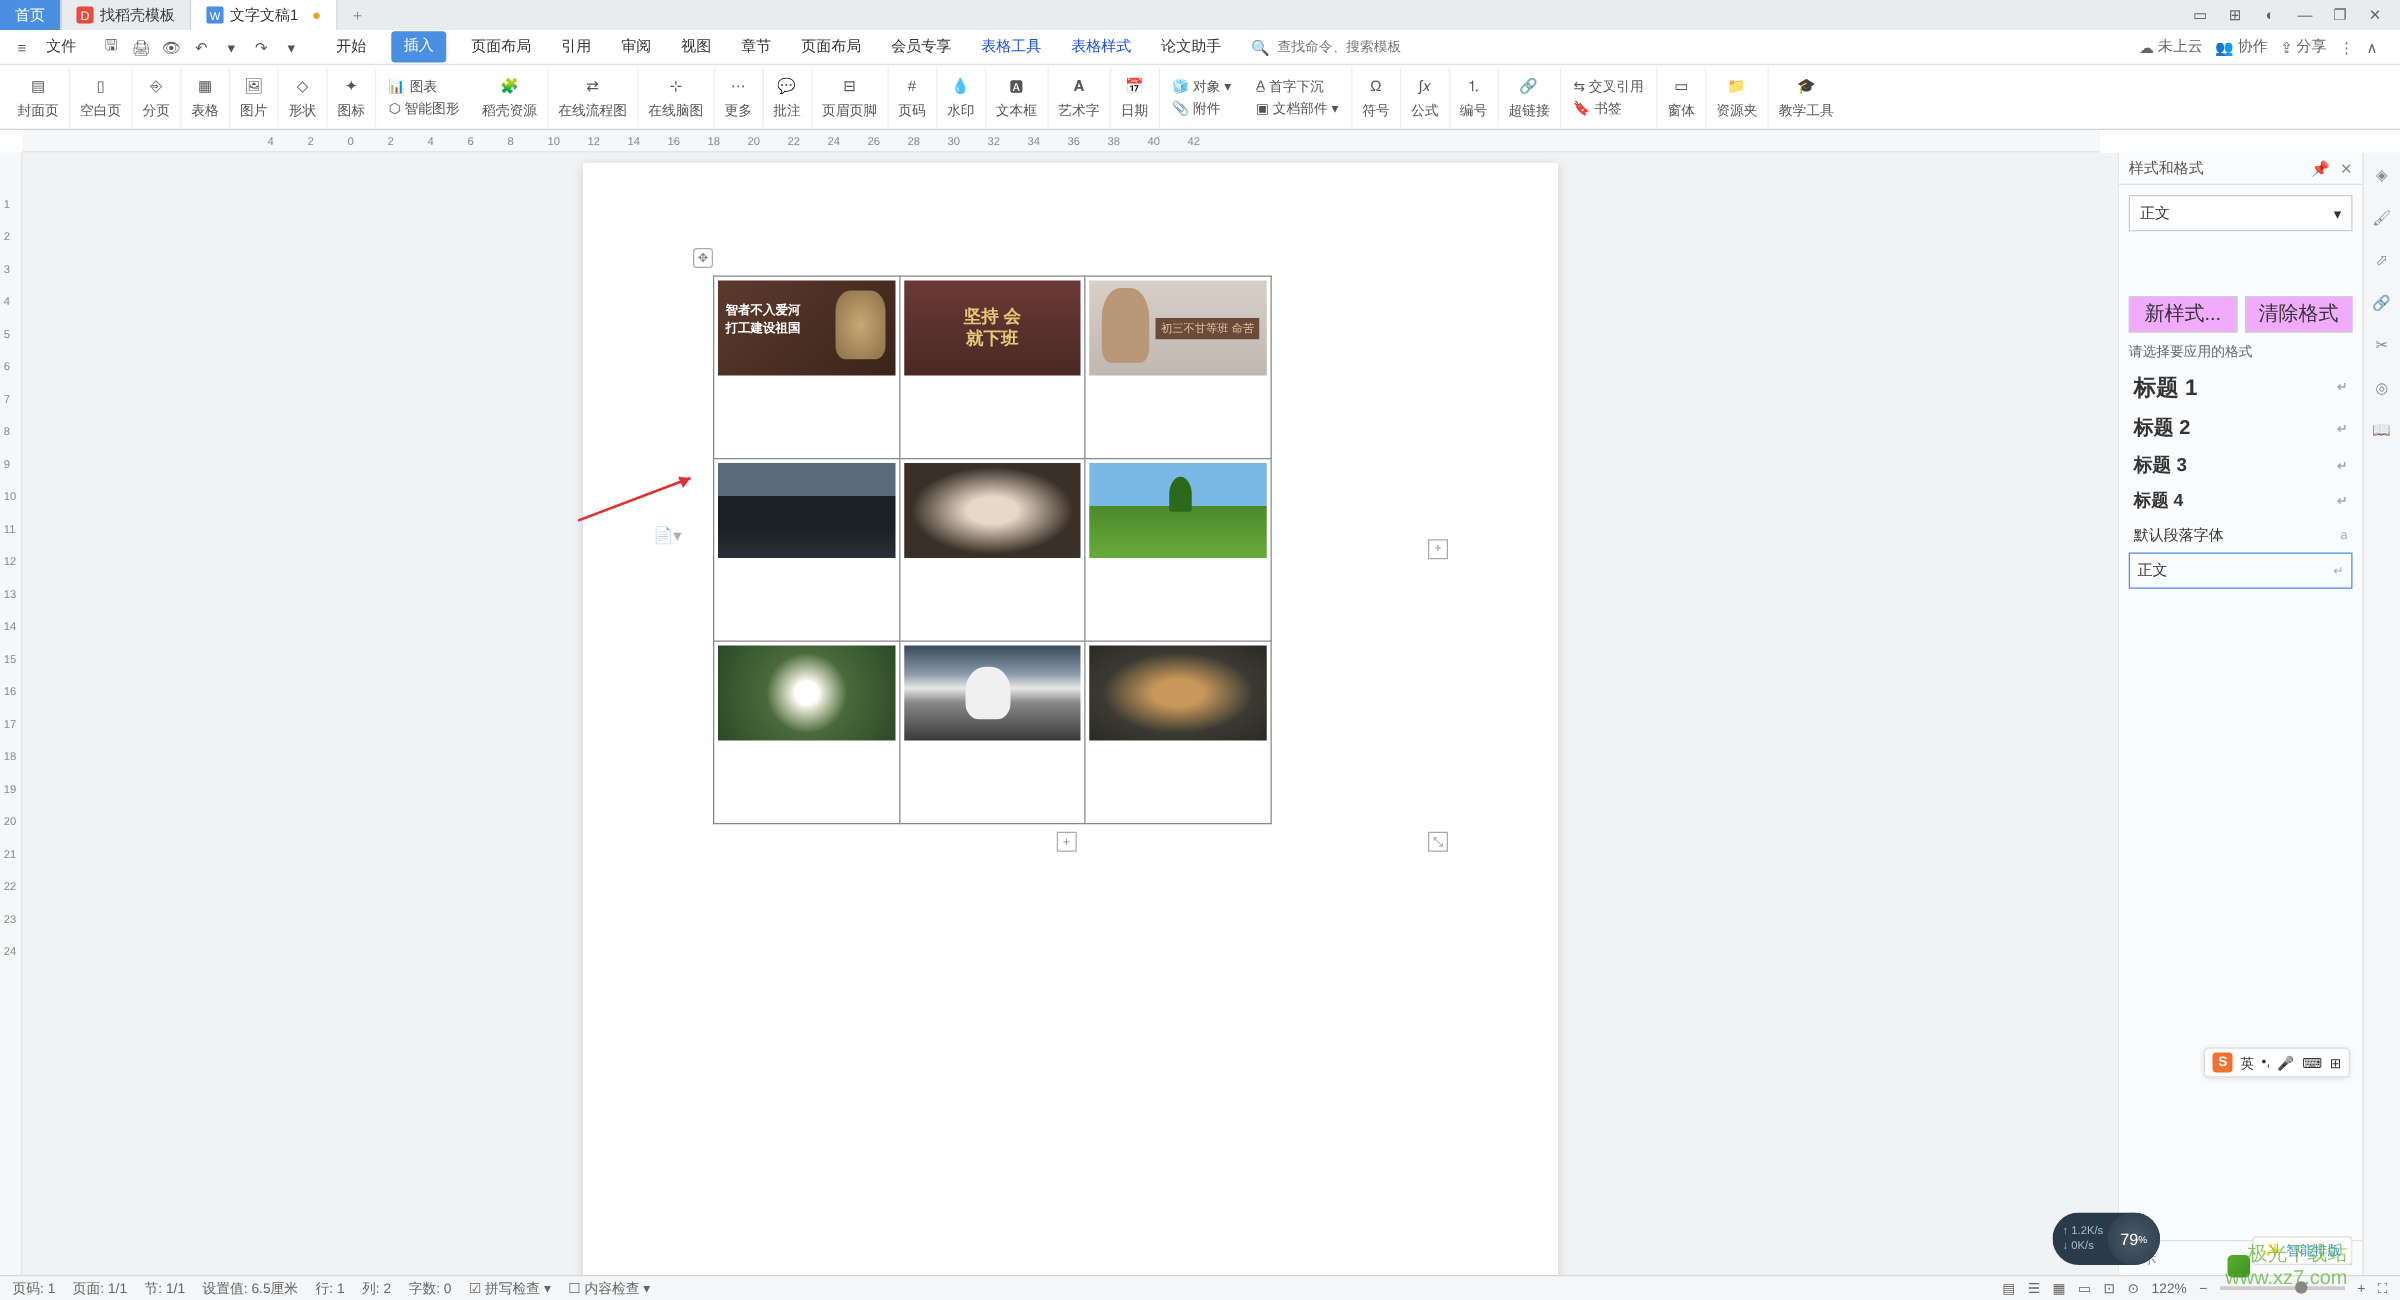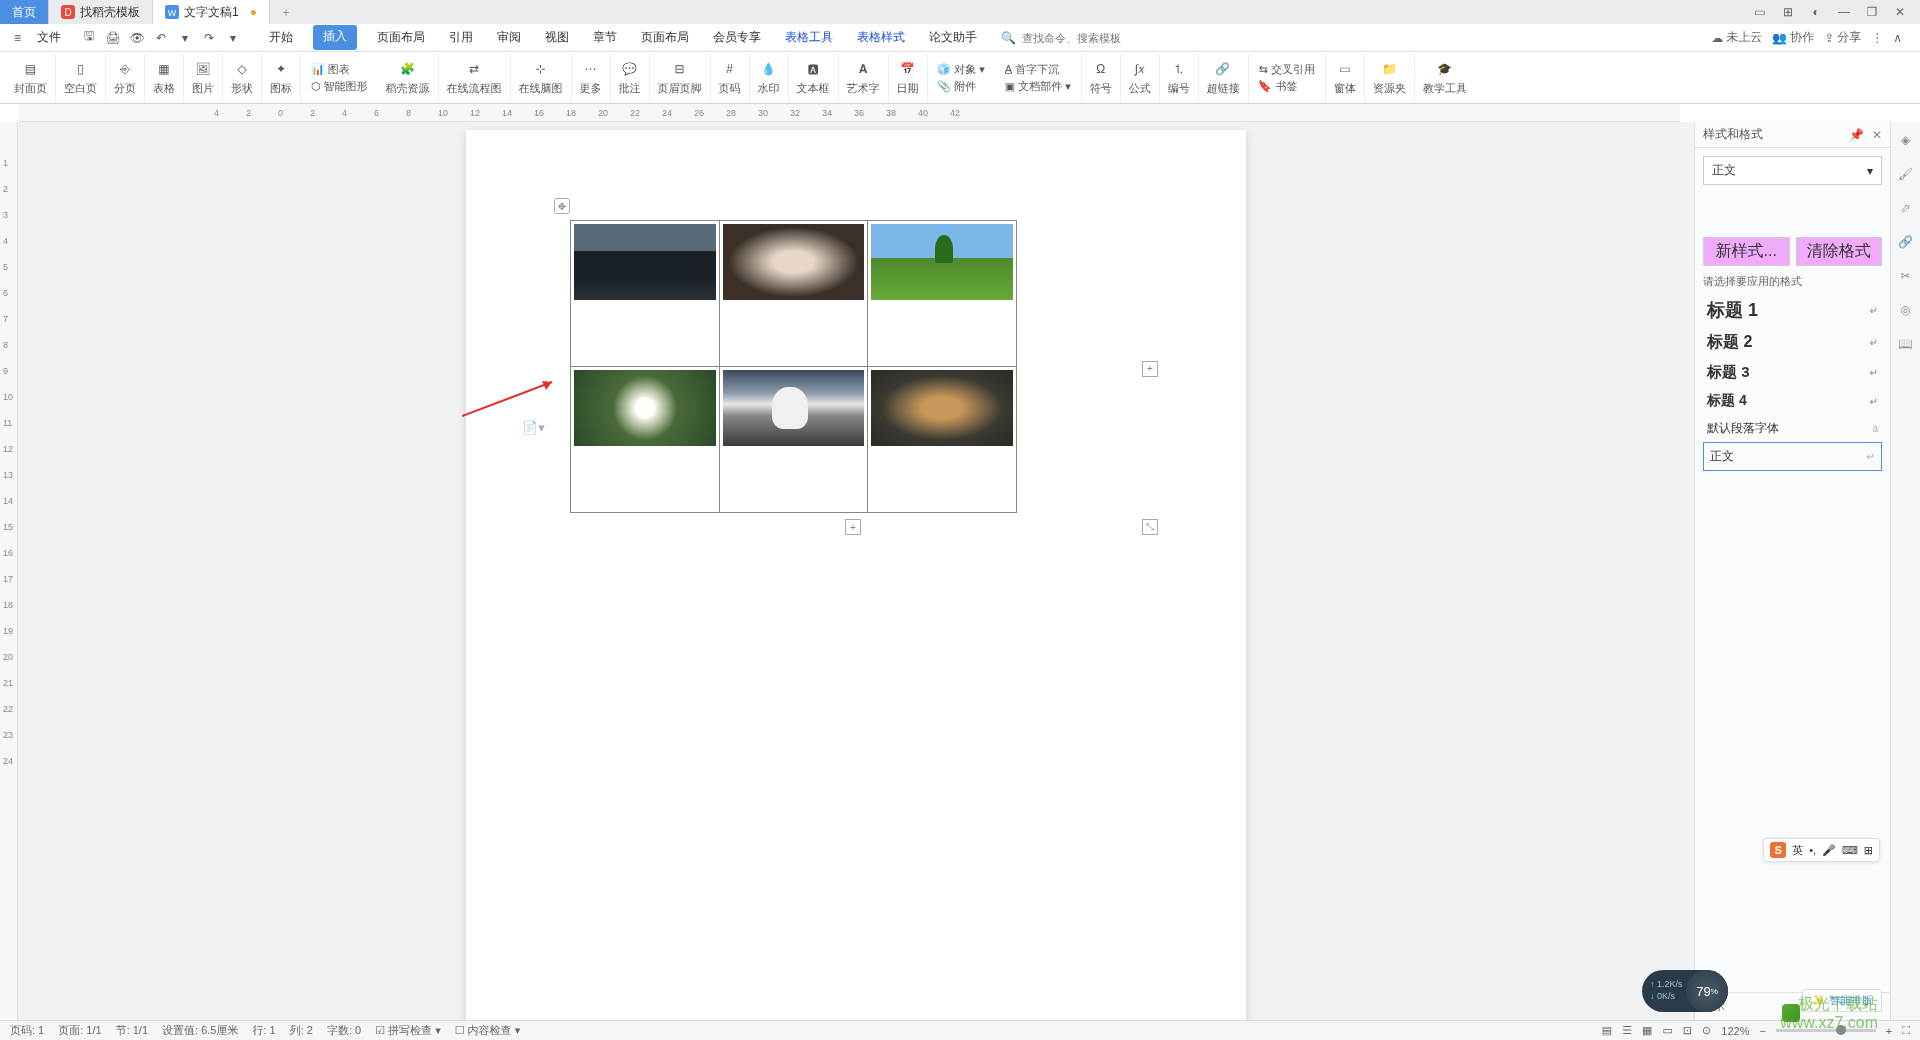--- a/index.html
+++ b/index.html
@@ -410,20 +410,37 @@
     <div class="page">
       <div style="position:relative;">
         <div class="table-handle handle-tl">✥</div>
         <svg class="red-arrow" width="95" height="40">
             <line x1="0" y1="38" x2="90" y2="4" stroke="#e03030" stroke-width="2"></line>
             <polygon points="90,4 80,3 84,12" fill="#e03030"></polygon>
           </svg>
         <div class="float-icon">📄▾</div>
         <table class="doc-table">
           <tbody>
+              <tr>
+            <td>
+                  <div class="cell-img img1">
+                    <div class="img1-txt"><span>智者不入爱河</span><br><span>打工建设祖国</span></div>
+                  </div>
+                </td>
+            <td>
+                  <div class="cell-img img2">
+                    <div class="img2-txt"><span>坚持       会</span><br><span>就下班</span></div>
+                  </div>
+                </td>
+            <td>
+                  <div class="cell-img img3">
+                    <div class="img3-txt">初三不甘等班 命苦</div>
+                  </div>
+                </td>
+          </tr>
           <tr>
             <td>
                   <div class="cell-img img4"></div>
                 </td>
             <td>
                   <div class="cell-img img5"></div>
                 </td>
             <td>
                   <div class="cell-img img6"></div>
                 </td>

